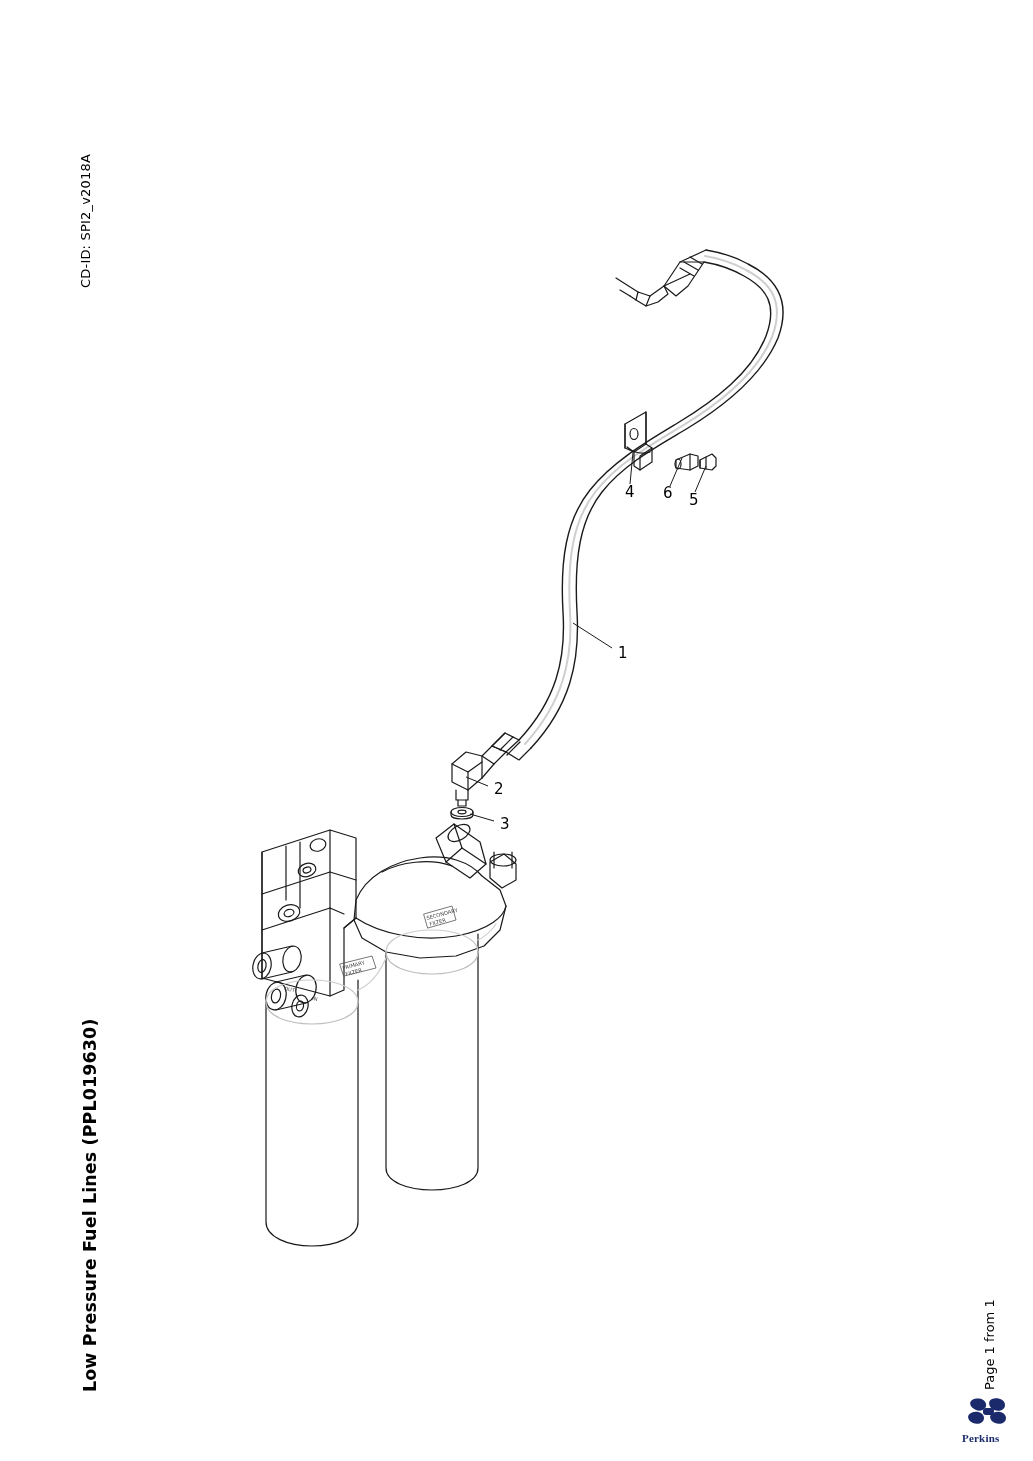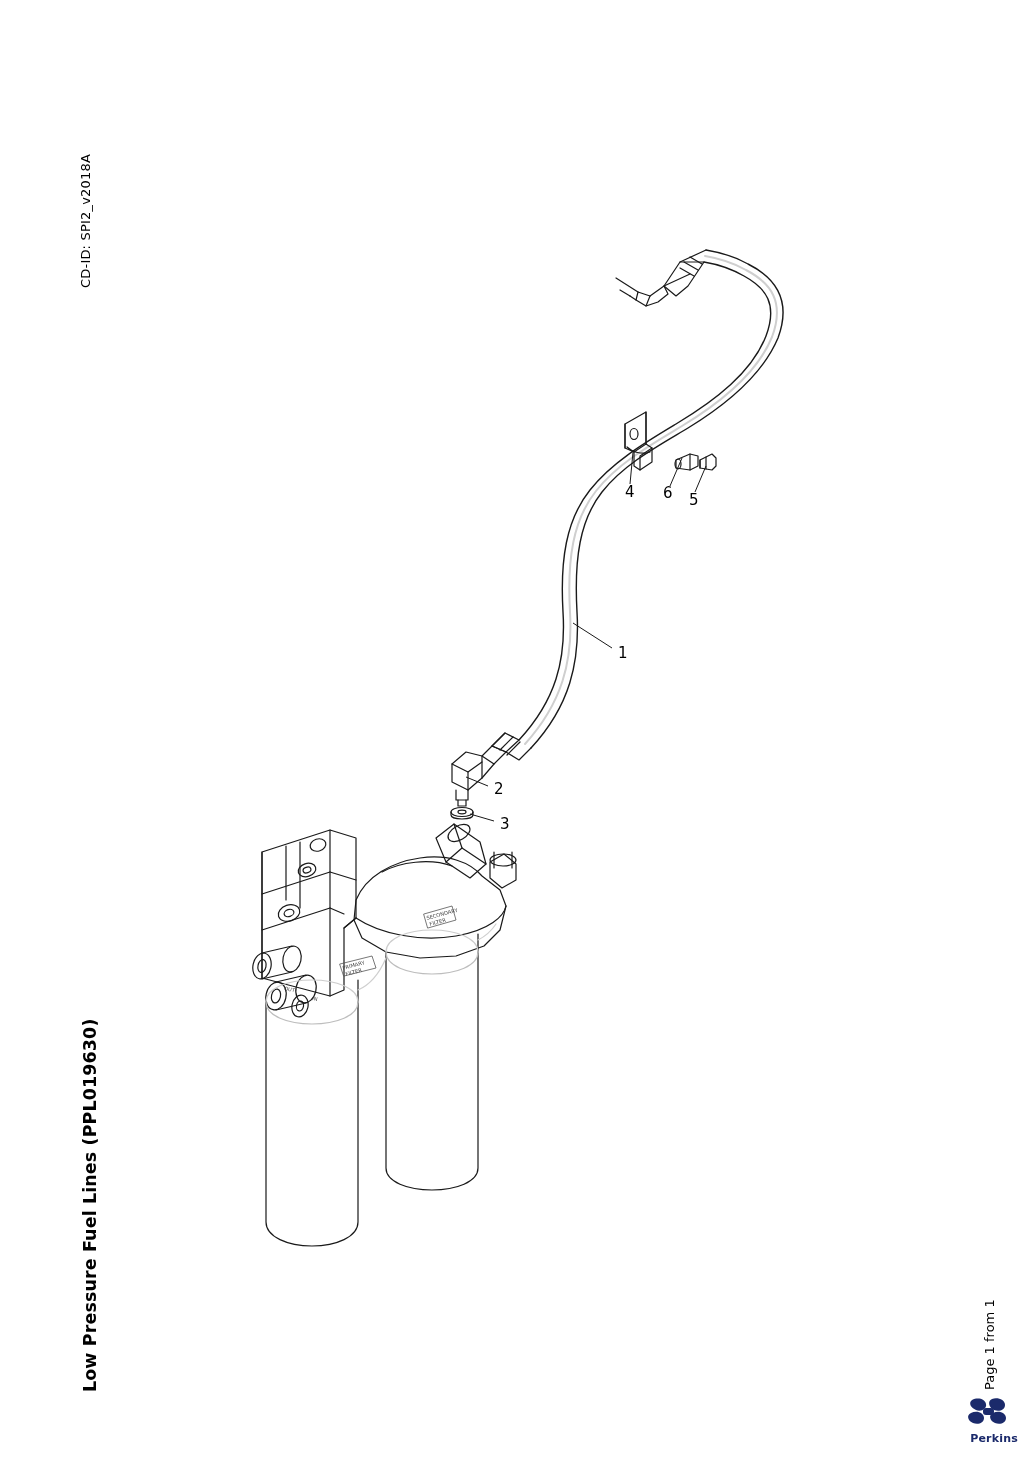--- a/index.html
+++ b/index.html
@@ -68,25 +68,26 @@
     left: 962px;
     top: 1396px;
     width: 56px;
     height: 48px;
   }
   #logo .brand {
     position: absolute;
     left: 0;
     top: 36px;
     width: 56px;
-    text-align: right;
+    text-align: left;
     font-size: 11px;
     font-weight: bold;
     color: #1b2a6b;
     letter-spacing: 0.2px;
+    font-family: Liberation Serif, serif;
   }
 </style>
 </head>
 <body>
 
 <div class="vtext" id="cd-id">CD-ID: SPI2_v2018A</div>
 <div class="vtext" id="doc-title">Low Pressure Fuel Lines (PPL019630)</div>
 <div class="vtext" id="page-label">Page 1 from 1</div>
 
 <svg id="drawing" viewBox="0 0 1033 1461" xmlns="http://www.w3.org/2000/svg">

